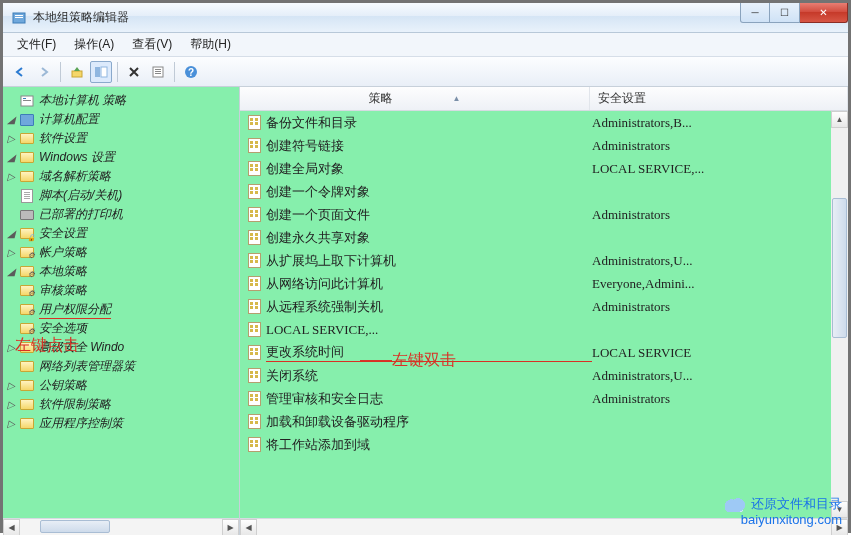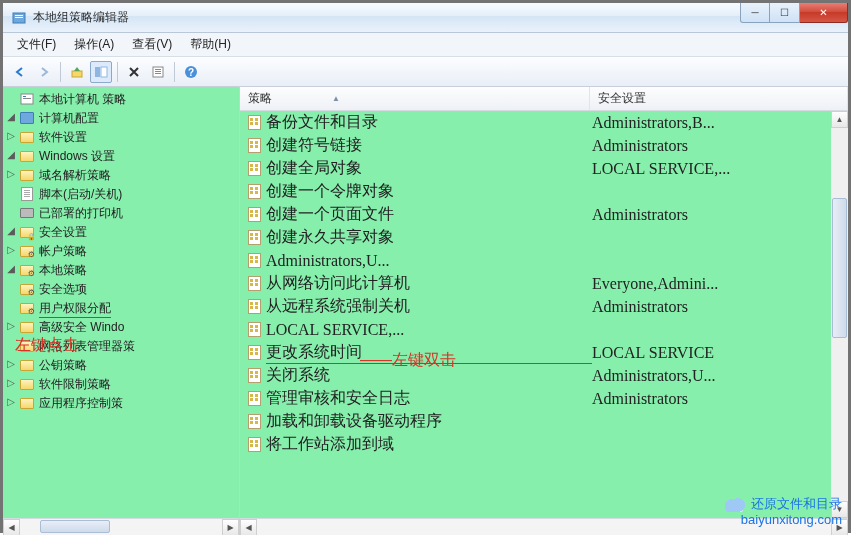--- a/index.html
+++ b/index.html
@@ -26,21 +26,21 @@
 .tbsep { width: 1px; height: 20px; background: #c0cad6; margin: 0 3px; }
 
 
 .main { display: flex; height: 448px; }
 .left { width: 237px; border-right: 1px solid #c7d0da; display: flex; flex-direction: column; position: relative; }
 .right { flex: 1; display: flex; flex-direction: column; position: relative; }
 
 
 .tree-wrap { flex: 1; overflow: hidden; position: relative; }
 .tree { padding: 4px 0 4px 2px; font-size: 12px; color: #222; white-space: nowrap; }
-.tree .row { display: flex; align-items: flex-start; height: 19px; padding-left: 0; cursor: default; }
+.tree .row { display: flex; align-items: center; height: 19px; padding-left: 0; cursor: default; font-style: italic; }
 .tree .exp { width: 12px; height: 12px; display: flex; align-items: center; justify-content: center; font-size: 10px; color: #5b5b5b; margin-right: 2px; }
 .tree .ic { width: 16px; height: 16px; margin-right: 4px; display: flex; align-items: center; justify-content: center; }
 .tree .lbl { }
 .folder { width: 14px; height: 11px; background: linear-gradient(#fff3c0, #f5d76a); border: 1px solid #c9a634; border-radius: 1px; position: relative; }
 .folder.gear::after { content: "⚙"; position: absolute; right: -2px; bottom: -3px; font-size: 8px; color: #555; }
 .pcicon { width: 14px; height: 12px; background: #6fa8dc; border: 1px solid #3d7db8; border-radius: 1px; }
 .lockfolder::after { content: "🔒"; position: absolute; right: -3px; bottom: -4px; font-size: 7px; }
 .pageicon { width: 12px; height: 14px; background: #fff; border: 1px solid #999; position: relative; }
 .pageicon::before { content: ""; position: absolute; left: 2px; top: 2px; right: 2px; height: 1px; background: #aaa; box-shadow: 0 2px 0 #aaa, 0 4px 0 #aaa, 0 6px 0 #aaa; }
 .printicon { width: 14px; height: 10px; background: #bbb; border: 1px solid #777; border-radius: 1px; }
@@ -49,21 +49,21 @@
 .ind1 { padding-left: 22px; }
 .ind2 { padding-left: 40px; }
 .ind3 { padding-left: 58px; }
 .ind4 { padding-left: 76px; }
 .ind5 { padding-left: 94px; }
 
 
 .listhdr { height: 24px; background: linear-gradient(#fdfdfe, #eef1f6); border-bottom: 1px solid #d6dbe2; display: flex; font-size: 12px; color: #333; }
 .listhdr .col { padding: 4px 8px; border-right: 1px solid #e1e5eb; display: flex; align-items: center; }
 .listhdr .col.sort::after { content: "▲"; font-size: 8px; color: #7a8fa8; margin-left: 60px; }
-.list { flex: 1; overflow: hidden; font-size: 16px; color: #222; }
+.list { flex: 1; overflow: hidden; font-size: 13px; color: #222; }
 .list .lrow { display: flex; height: 23px; align-items: center; }
 .list .lic { width: 16px; height: 16px; margin: 0 4px 0 6px; display: flex; align-items: center; justify-content: center; }
 .list .lname { width: 326px; }
 .list .lval { flex: 1; font-family: Liberation Serif, serif; }
 .polic { width: 13px; height: 15px; background: #fff; border: 1px solid #b59f6e; position: relative; }
 .polic::before { content: ""; position: absolute; left: 1px; top: 2px; width: 3px; height: 3px; background: #d6b84a; box-shadow: 5px 0 0 #d6b84a, 0 4px 0 #d6b84a, 5px 4px 0 #d6b84a; }
 
 
 .hscroll { height: 17px; border-top: 1px solid #d6dbe2; background: #f0f0f0; display: flex; align-items: center; }
 .hscroll .sbbl, .hscroll .sbbr { width: 17px; height: 17px; background: linear-gradient(#fefefe, #e8e8e8); border: 1px solid #cfcfcf; display: flex; align-items: center; justify-content: center; font-size: 8px; color: #555; }
@@ -234,28 +234,35 @@
               <span class="ic">
                 <span class="folder gear"></span>
               </span>
               <span class="lbl">本地策略</span>
             </div>
           <div class="row ind5">
               <span class="exp"></span>
               <span class="ic">
                 <span class="folder gear"></span>
               </span>
+              <span class="lbl">审核策略</span>
+            </div>
+          <div class="row ind5">
+              <span class="exp"></span>
+              <span class="ic">
+                <span class="folder gear"></span>
+              </span>
+              <span class="lbl underline-red">用户权限分配</span>
+            </div>
+          <div class="row ind5">
+              <span class="exp"></span>
+              <span class="ic">
+                <span class="folder gear"></span>
+              </span>
               <span class="lbl">安全选项</span>
-            </div>
-          <div class="row ind5">
-              <span class="exp"></span>
-              <span class="ic">
-                <span class="folder gear"></span>
-              </span>
-              <span class="lbl underline-red">用户权限分配</span>
             </div>
           <div class="row ind4">
               <span class="exp">▷</span>
               <span class="ic">
                 <span class="folder"></span>
               </span>
               <span class="lbl">高级安全 Windo</span>
             </div>
           <div class="row ind4">
               <span class="exp"></span>
@@ -293,21 +300,21 @@
             <div class="thumb" style="left:20px;width:70px;"></div>
           </div>
         <div class="sbbr">▶</div>
       </div>
 
       <div class="annot" style="left:12px;top:240px;margin-top:8px;">左键点击</div>
     </div>
 
     <div class="right">
       <div class="listhdr">
-        <div class="col sort" style="width:350px;">
+        <div class="col sort" style="width:350px;justify-content:center;">
             <span>策略</span>
           </div>
         <div class="col" style="flex:1;">
             <span>安全设置</span>
           </div>
       </div>
       <div class="list" id="policy-list">
           <div class="lrow">
             <span class="lic">
               <span class="polic"></span>
@@ -347,20 +354,21 @@
             <span class="lic">
               <span class="polic"></span>
             </span>
             <span class="lname">创建永久共享对象</span>
             <span class="lval"></span>
           </div>
           <div class="lrow">
             <span class="lic">
               <span class="polic"></span>
             </span>
+            <span class="lname">从扩展坞上取下计算机</span>
             <span class="lval">Administrators,U...</span>
           </div>
           <div class="lrow">
             <span class="lic">
               <span class="polic"></span>
             </span>
             <span class="lname">从网络访问此计算机</span>
             <span class="lval">Everyone,Admini...</span>
           </div>
           <div class="lrow">

